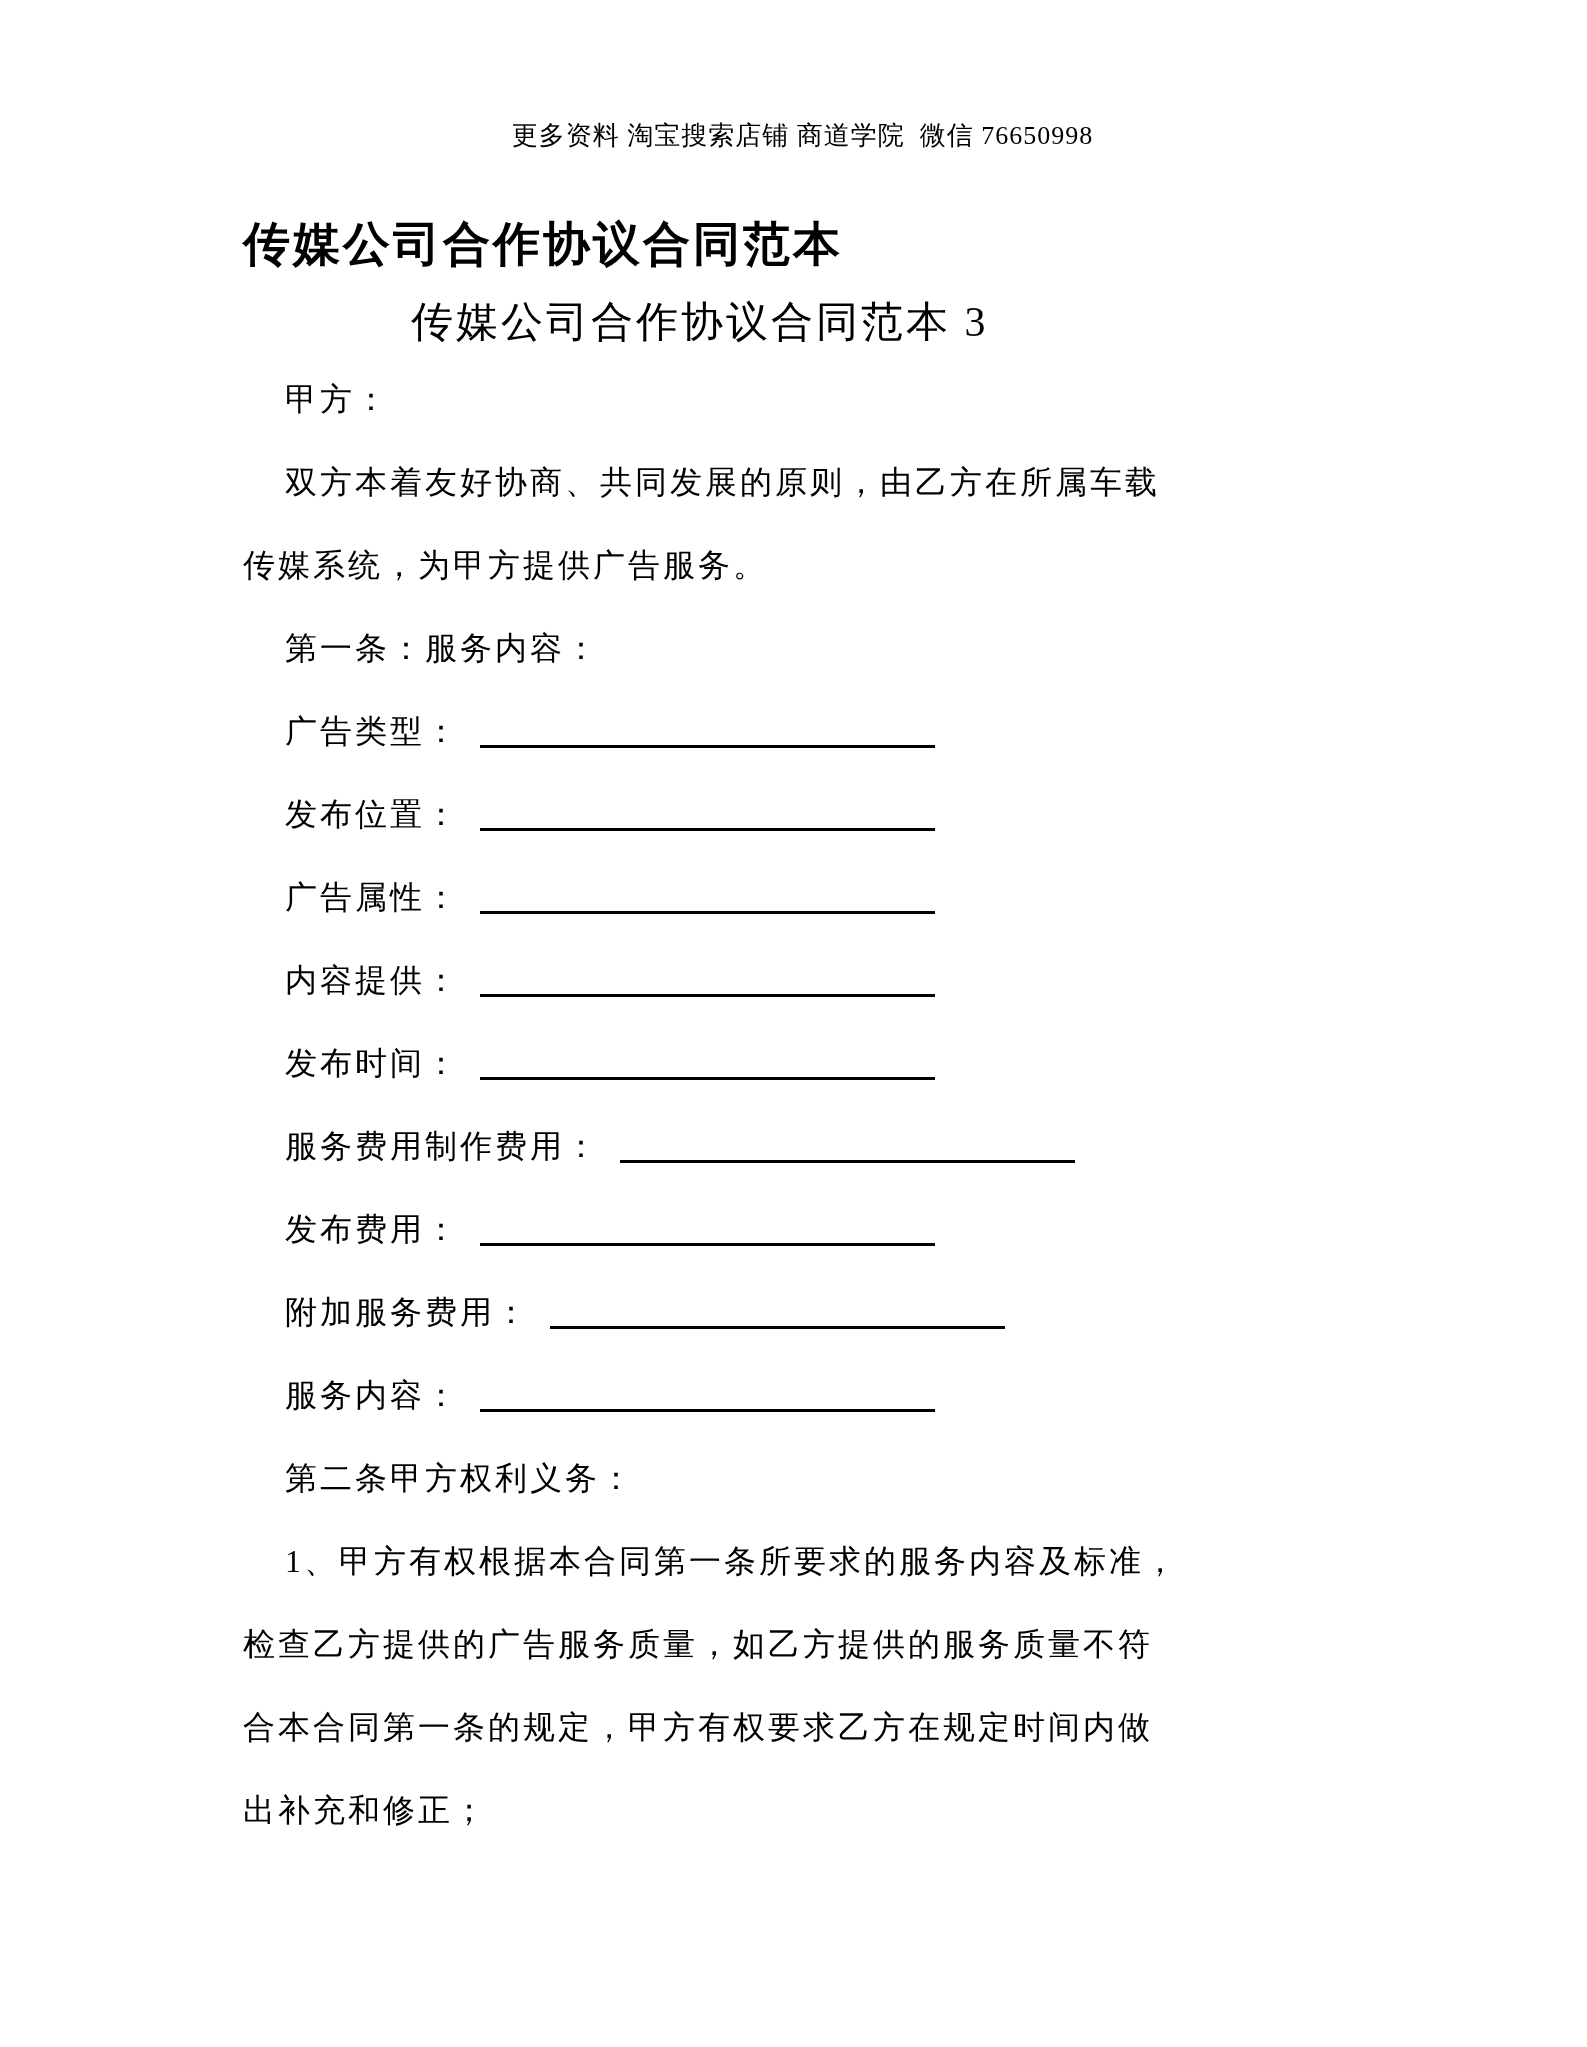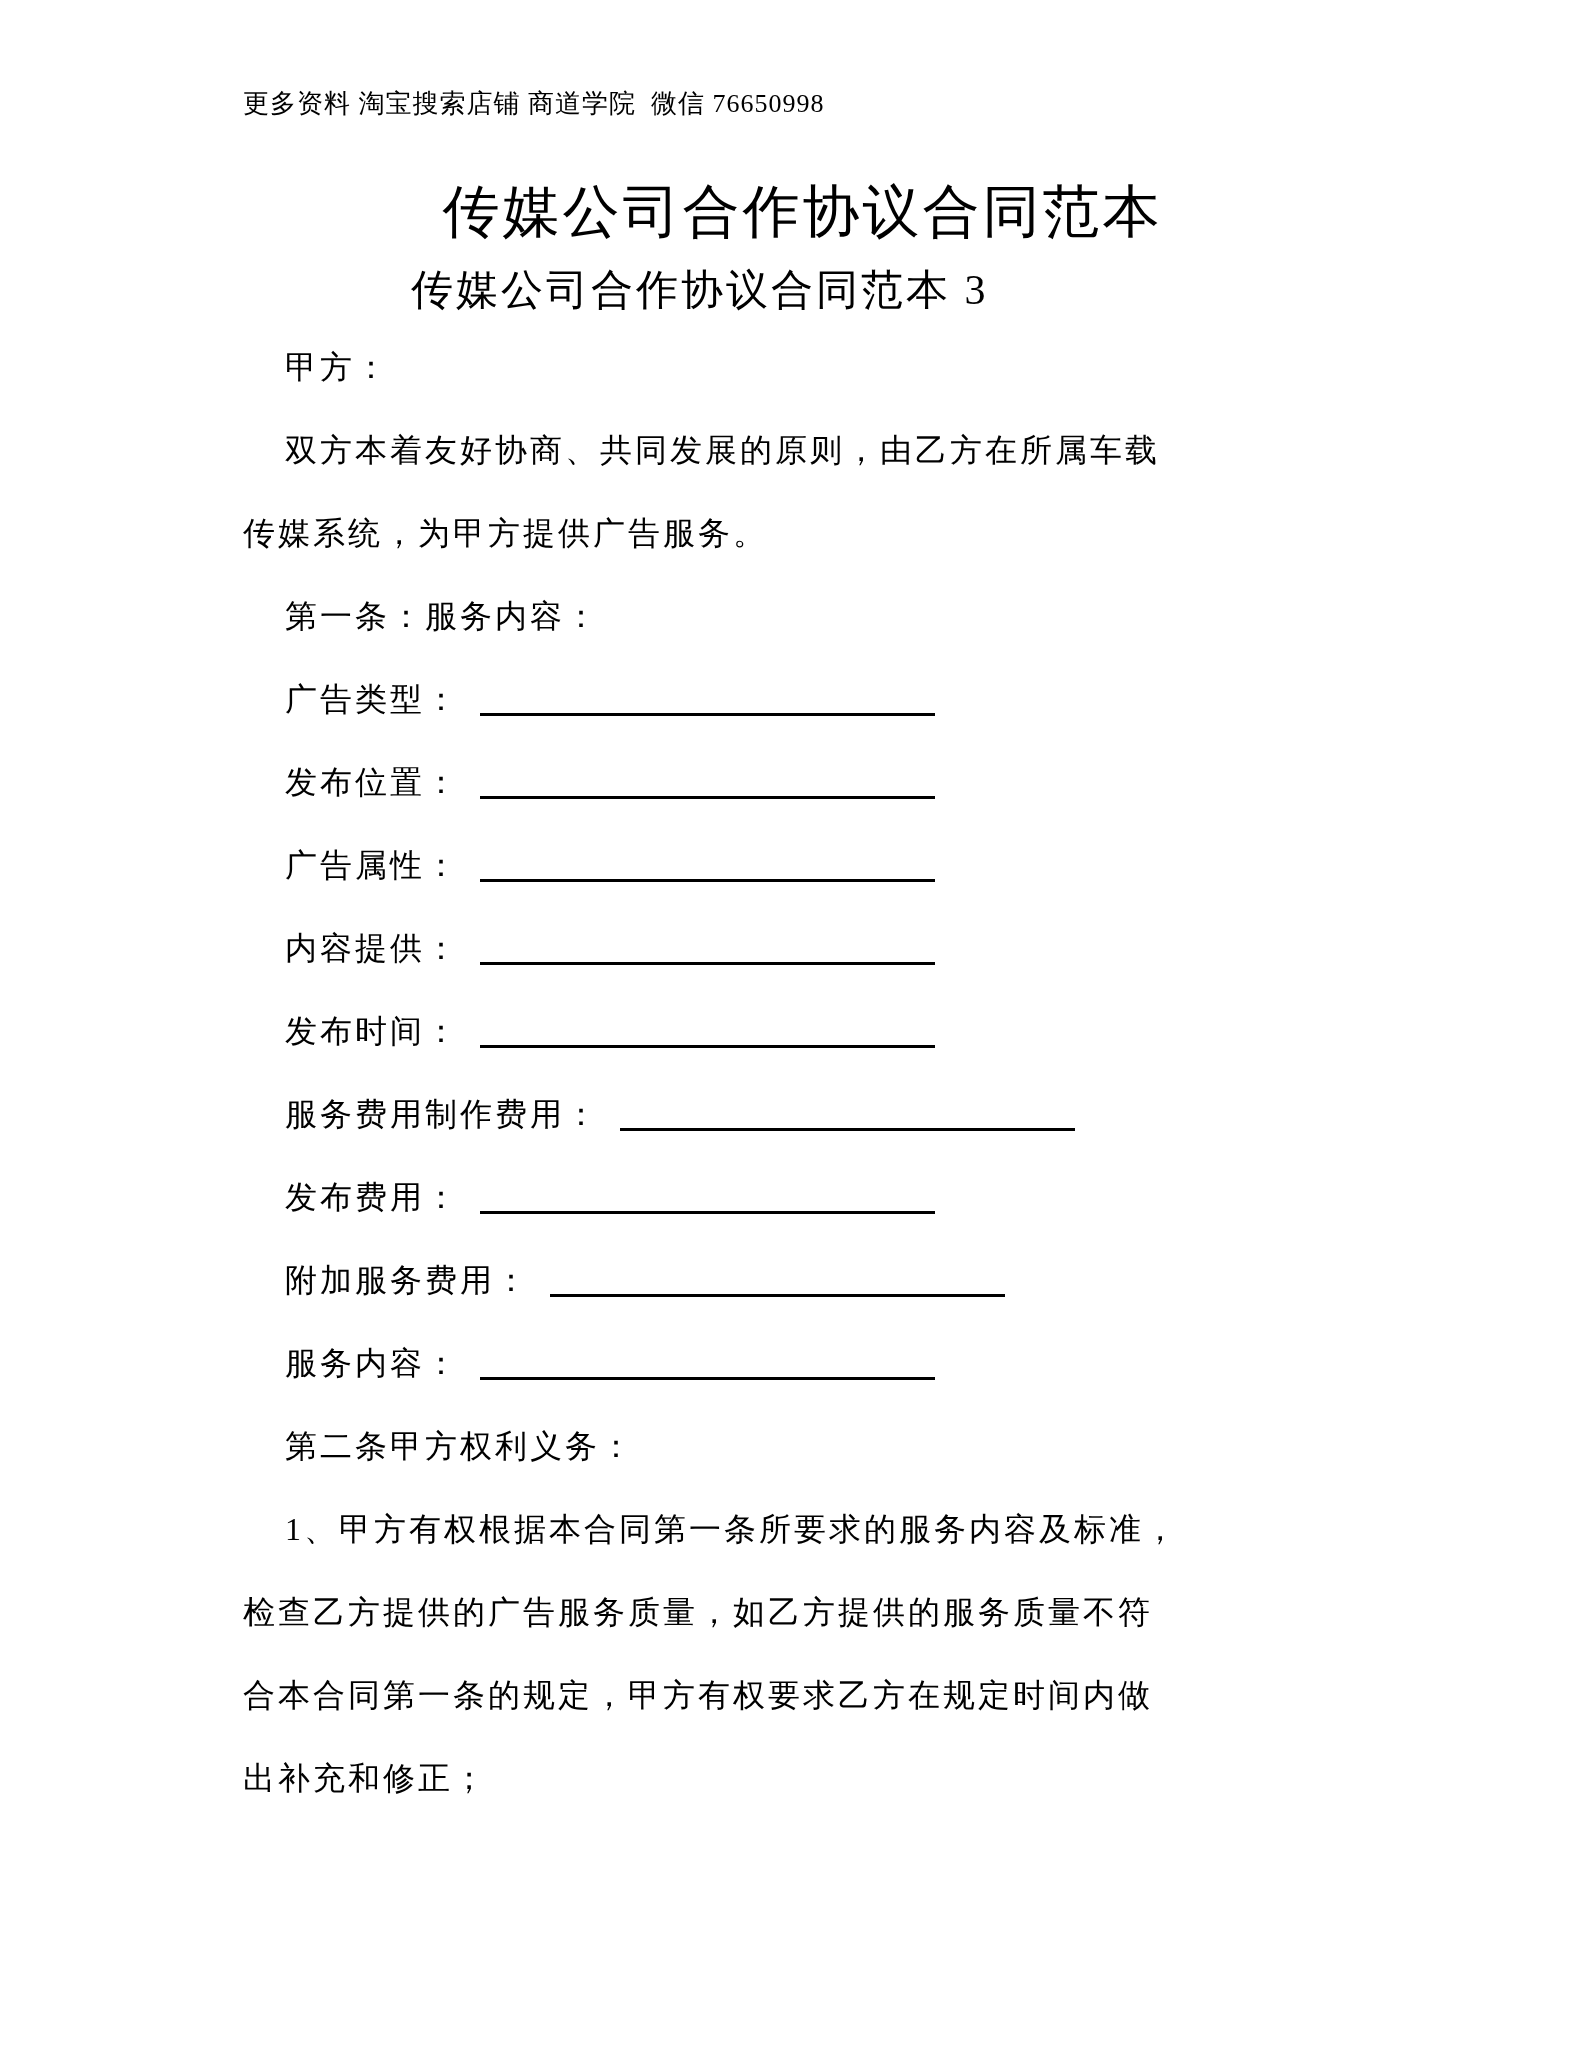--- a/index.html
+++ b/index.html
@@ -13,32 +13,33 @@
     height: 2047px;
     background: #ffffff;
     color: #000000;
     overflow: hidden;
     font-family: "Liberation Serif", "DejaVu Serif", serif;
   }
   .content {
     margin: 0 225px 0 243px;
   }
   .header-note {
-    margin-top: 84px;
+    margin-top: 116px;
     font-size: 26px;
     line-height: 40px;
+    text-align: center;
     letter-spacing: 1px;
     white-space: pre;
   }
   .title {
     margin: 42px 0 0 0;
-    font-size: 57px;
-    font-weight: normal;
+    font-size: 47px;
+    font-weight: bold;
     line-height: 92px;
-    text-align: center;
+    text-align: left;
     letter-spacing: 3px;
   }
   .subtitle {
     margin: 0 0 0 168px;
     font-size: 42px;
     line-height: 64px;
     letter-spacing: 3px;
     font-weight: normal;
   }
   .line {

